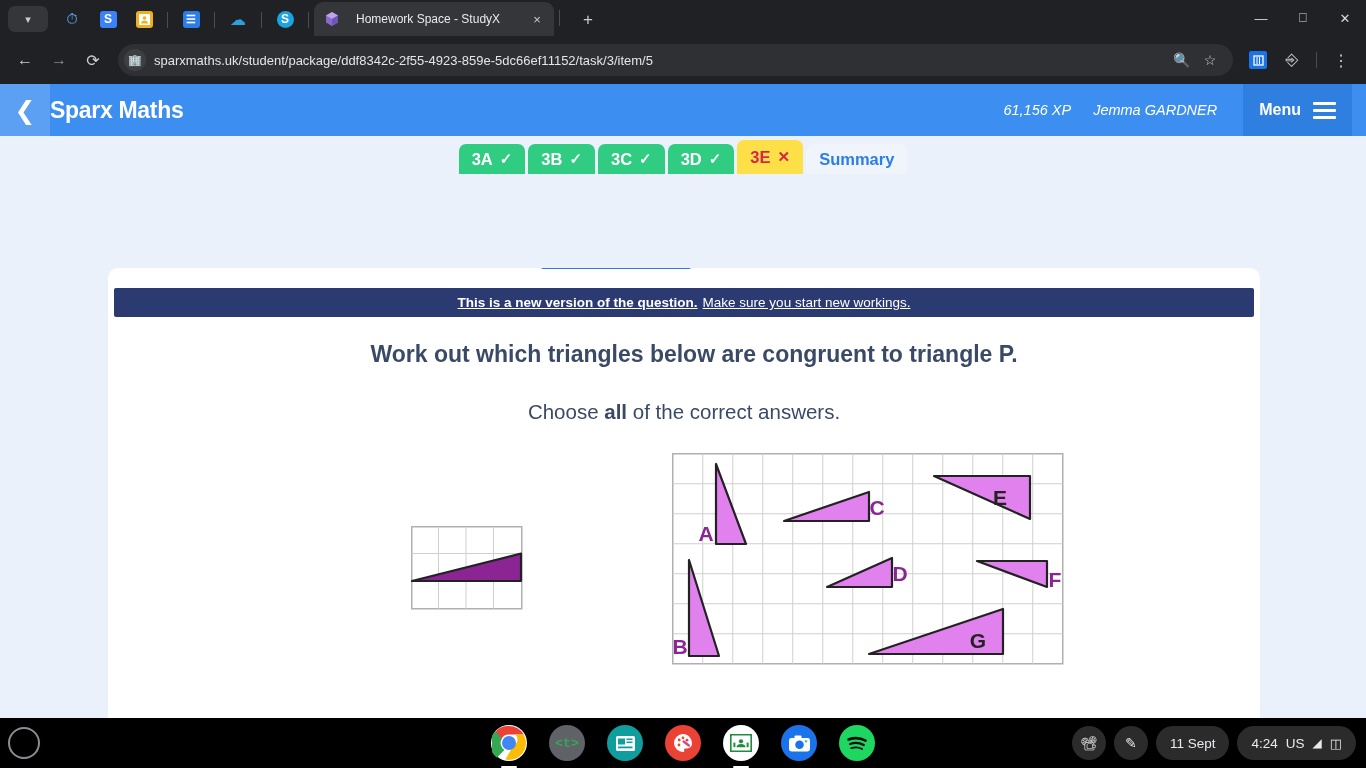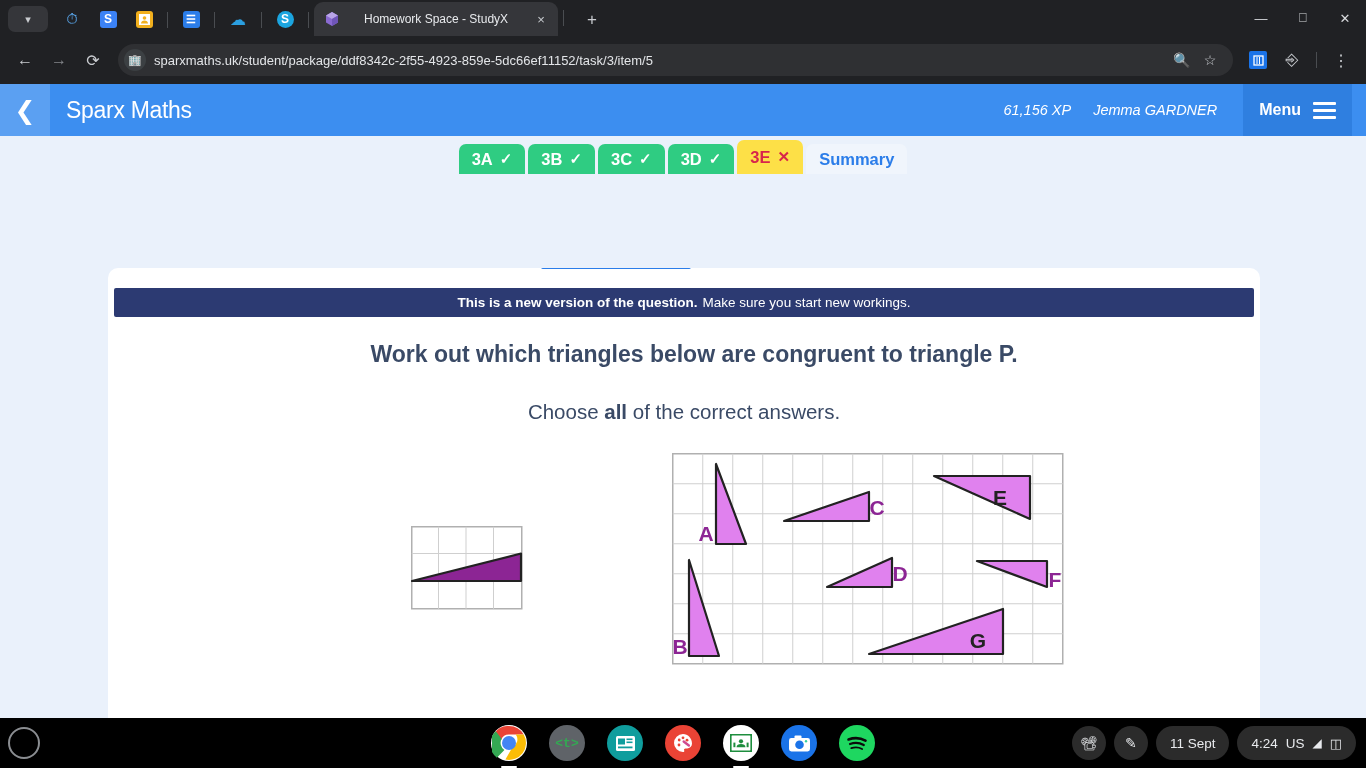--- a/index.html
+++ b/index.html
@@ -28,21 +28,21 @@
   }
   .pin-sep { width: 1px; height: 16px; background: #4a4d51; margin: 0 5px 8px 5px; }
   .glyph-box {
     width: 17px; height: 17px; border-radius: 3px;
     display: flex; align-items: center; justify-content: center;
     font-size: 12px; font-weight: bold; color: #fff;
   }
   .active-tab {
     height: 34px; min-width: 240px; max-width: 250px;
     background: #35363a; border-radius: 9px 9px 0 0;
-    display: flex; align-items: center; padding: 0 8px 0 10px; gap: 24px;
+    display: flex; align-items: center; padding: 0 8px 0 10px; gap: 16px;
     margin-bottom: 0;
   }
   .active-tab .favicon { width: 16px; height: 16px; flex: 0 0 16px; }
   .active-tab .ttl {
     color: #e8eaed; font-size: 12px; white-space: nowrap;
     overflow: hidden; text-overflow: ellipsis; flex: 1;
   }
   .tab-x { color: #c9ccd0; font-size: 13px; width: 18px; text-align: center; }
   .newtab { color: #c9ccd0; font-size: 17px; margin: 0 0 6px 12px; width: 22px; text-align:center;}
   .winctl { position: absolute; right: 0; top: 0; height: 36px; display: flex; align-items: center; }
@@ -66,21 +66,21 @@
   
   .page { height: 634px; background: #eaf1fb; position: relative; overflow: hidden; }
   .appbar {
     height: 52px; background: #3c8ef0;
     display: flex; align-items: center; padding: 0 14px 0 0; color: #fff;
   }
   .back-chev {
     width: 50px; height: 52px; background: #5ba0f2;
     display: flex; align-items: center; justify-content: center; font-size: 25px; font-weight: 300;
   }
-  .brand { font-size: 23px; font-weight: 400; margin-left: 16px; letter-spacing: -0.3px; }
+  .brand { font-size: 23px; font-weight: 700; letter-spacing: -0.3px; }
   .appbar-right { margin-left: auto; display: flex; align-items: center; gap: 22px; }
   .xp, .uname { font-size: 14.5px; font-style: italic; }
   .menu-wrap { display: flex; align-items: center; gap: 12px; background: #2f7fe0; height: 52px; padding: 0 16px; margin-left: 4px; }
   .menu-label { font-size: 16px; font-weight: 700; }
   .burger { display: flex; flex-direction: column; gap: 4px; }
   .burger i { display: block; width: 23px; height: 3px; background: #fff; border-radius: 1px; }
 
   .tabsrow {
     height: 38px; display: flex; justify-content: center; align-items: flex-end;
     gap: 3px; position: relative;
@@ -96,21 +96,21 @@
 
   .card {
     position: absolute; left: 108px; top: 184px; width: 1152px; height: 521px;
     background: #fff; border-radius: 10px; overflow: hidden;
   }
   .card-progress { position: absolute; left: 433px; top: -4px; width: 150px; height: 5px; background: #2b7de9; border-radius: 2px; }
 
   .banner {
     margin: 20px 6px 0 6px; background: #2c3a72; color: #fff;
     height: 29px; display: flex; align-items: center; justify-content: center;
-    font-size: 13.5px; border-radius: 2px;
+    font-size: 13.5px; border-radius: 2px; text-decoration: underline;
   }
   .banner b { font-weight: 700; margin-right: 5px; }
   .qtext {
     text-align: center; color: #3a4a66; font-size: 23px;
     margin-top: 24px; font-weight: 700; margin-left: 20px;
   }
   .qtext2 { text-align: center; color: #3a4a66; font-size: 20.5px; margin-top: 32px; }
   .qtext2 b { font-weight: 700; }
 
   .figure { position: relative; height: 250px; margin-top: 24px; }

